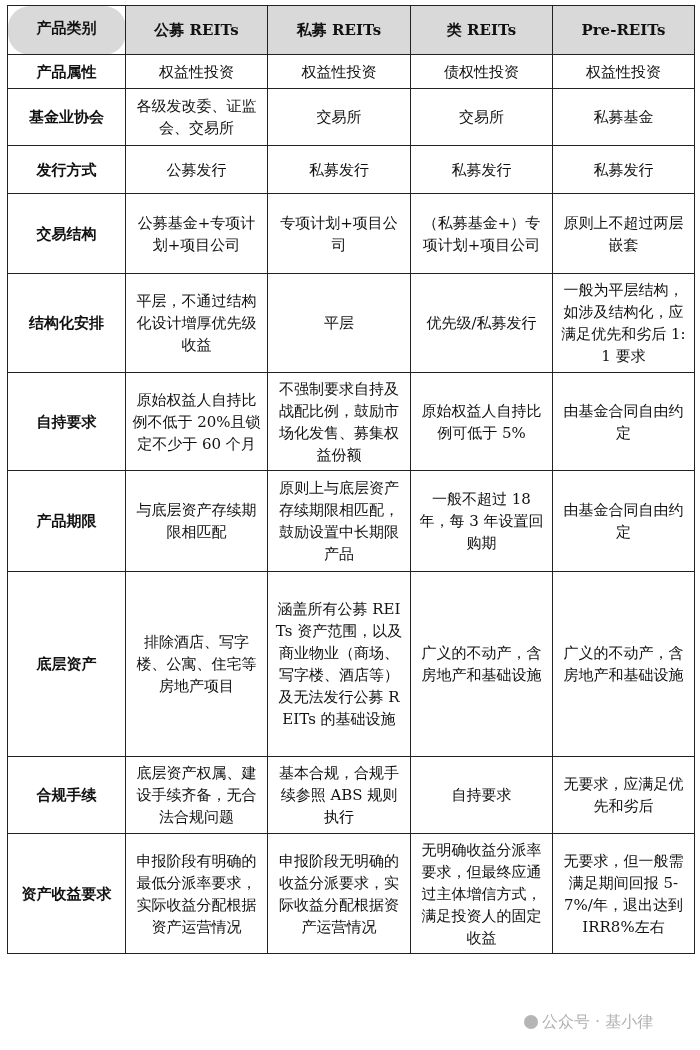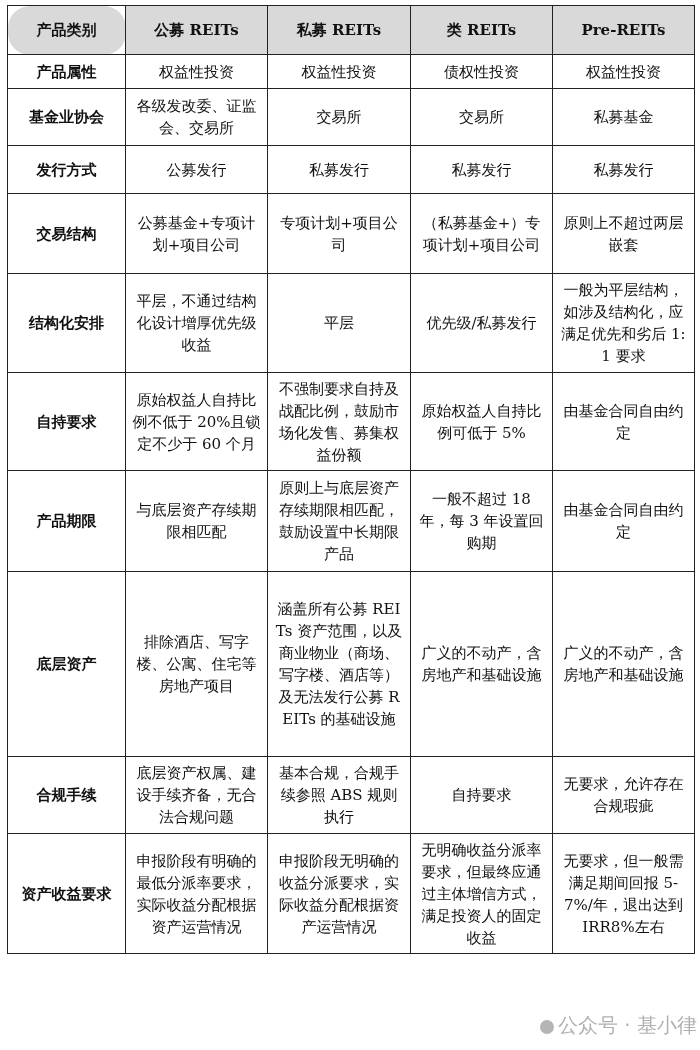--- a/index.html
+++ b/index.html
@@ -5,23 +5,23 @@
   html, body { margin: 0; padding: 0; background: #ffffff; }
   body { width: 700px; height: 1050px; position: relative; overflow: hidden;
          font-family: "DejaVu Serif", "Liberation Serif", serif; color: #111; }
   table { position: absolute; left: 7px; top: 5px; border-collapse: collapse;
           table-layout: fixed; width: 687px; }
   td, th { border: 1.3px solid #222; text-align: center; vertical-align: middle;
            font-size: 15px; line-height: 22px; padding: 2px 6px; font-weight: normal;
            word-break: break-all; }
   th { background: #d9d9d9; font-weight: bold; height: 44px; }
   td.rowhead { font-weight: bold; font-family: "DejaVu Sans", "Liberation Sans", sans-serif; font-size: 15px; }
-  th.rowhead { font-family: Liberation Sans, sans-serif; border-radius: 22px; }
-  .wm { position: absolute; left: 540px; top: 1012px; color: rgba(150,150,150,0.75);
-        font-family: "DejaVu Sans", "Liberation Sans", sans-serif; font-size: 20px; }
+  th.rowhead { font-family: Liberation Mono, monospace; border-radius: 22px; }
+  .wm { position: absolute; left: 524px; top: 1012px; color: rgba(150,150,150,0.75);
+        font-family: "DejaVu Sans", "Liberation Sans", sans-serif; font-size: 16px; }
   .wm .dot { display: inline-block; width: 14px; height: 14px; border-radius: 50%;
              background: rgba(150,150,150,0.7); vertical-align: -2px; margin-right: 4px; }
 </style>
 </head>
 <body>
 
 <table>
   <colgroup>
     <col style="width:118px">
       <col style="width:142px">
@@ -93,21 +93,21 @@
         <td>排除酒店、写字楼、公寓、住宅等房地产项目</td>
         <td>涵盖所有公募 REITs 资产范围，以及商业物业（商场、写字楼、酒店等）及无法发行公募 REITs 的基础设施</td>
         <td>广义的不动产，含房地产和基础设施</td>
         <td>广义的不动产，含房地产和基础设施</td>
       </tr>
       <tr style="height: 77px;">
         <td class="rowhead">合规手续</td>
         <td>底层资产权属、建设手续齐备，无合法合规问题</td>
         <td>基本合规，合规手续参照 ABS 规则执行</td>
         <td>自持要求</td>
-        <td>无要求，允许存在合规瑕疵</td>
+        <td>无要求，应满足优先和劣后</td>
       </tr>
       <tr style="height: 120px;">
         <td class="rowhead">资产收益要求</td>
         <td>申报阶段有明确的最低分派率要求，实际收益分配根据资产运营情况</td>
         <td>申报阶段无明确的收益分派要求，实际收益分配根据资产运营情况</td>
         <td>无明确收益分派率要求，但最终应通过主体增信方式，满足投资人的固定收益</td>
         <td>无要求，但一般需满足期间回报 5-7%/年，退出达到 IRR8%左右</td>
       </tr>
     </tbody>
 </table>

